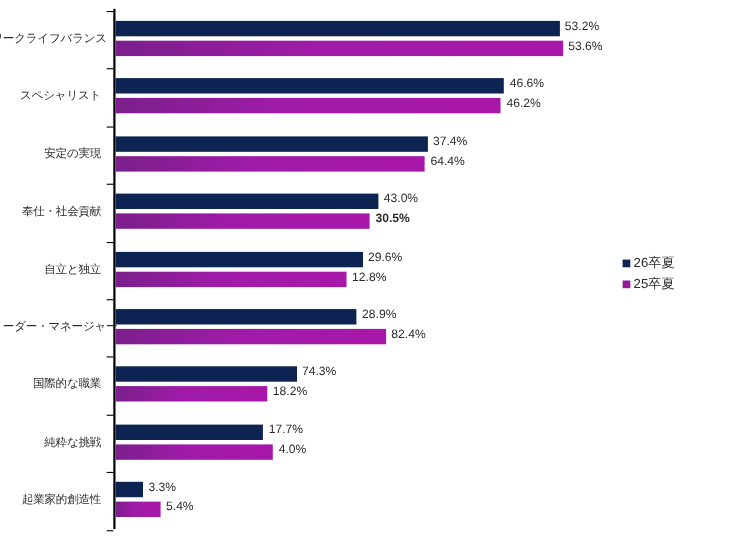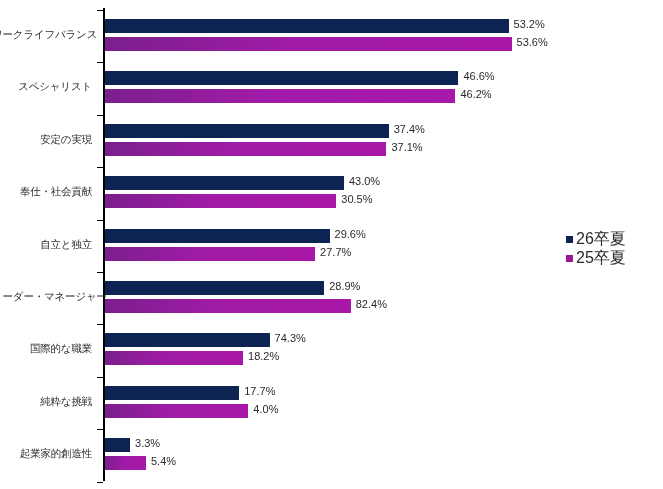--- a/index.html
+++ b/index.html
@@ -64,21 +64,21 @@
   .legend-item{
     display:flex;align-items:center;
     height:16px;margin-bottom:3px;
     white-space:nowrap;
   }
   .legend-swatch{
     width:7px;height:7px;display:inline-block;margin-right:3px;
   }
   .legend-swatch.navy{background:#0d2452;}
   .legend-swatch.purple{background:#961a96;}
-  .legend-label{font-size:16px;color:#2b2b2b;}
+  .legend-label{font-size:12px;color:#2b2b2b;}
 </style>
 </head>
 <body>
 
 <div id="chart-root">
   <div class="axis-line"></div>
   <div id="plot-area">
       <div class="cat-group" style="top: 19px;">
         <div class="cat-label" style="top: 9px;">ワークライフバランス</div>
         <div class="bar-row" style="top: 0px;">
@@ -104,45 +104,45 @@
       </div>
       <div class="tick" style="top: 62.4px;"></div>
       <div class="cat-group" style="top: 123.8px;">
         <div class="cat-label" style="top: 9px;">安定の実現</div>
         <div class="bar-row" style="top: 0px;">
           <div class="bar navy" style="width: 283.679px;"></div>
           <div class="bar-value" style="left: 288.679px;">37.4%</div>
         </div>
         <div class="bar-row" style="top: 18px;">
           <div class="bar purple" style="width: 281.404px;"></div>
-          <div class="bar-value" style="left: 286.404px;">37.1%</div>
+          <div class="bar-value" style="left: 286.404px;">64.4%</div>
         </div>
       </div>
       <div class="tick" style="top: 114.8px;"></div>
       <div class="cat-group" style="top: 176.2px;">
         <div class="cat-label" style="top: 9px;">奉仕・社会貢献</div>
         <div class="bar-row" style="top: 0px;">
           <div class="bar navy" style="width: 238.928px;"></div>
           <div class="bar-value" style="left: 243.928px;">43.0%</div>
         </div>
         <div class="bar-row" style="top: 18px;">
           <div class="bar purple" style="width: 231.343px;"></div>
-          <div class="bar-value" style="left: 236.343px;">30.5%</div>
+          <div class="bar-value" style="left: 236.343px; font-weight: bold;">30.5%</div>
         </div>
       </div>
       <div class="tick" style="top: 167.2px;"></div>
       <div class="cat-group" style="top: 228.6px;">
         <div class="cat-label" style="top: 9px;">自立と独立</div>
         <div class="bar-row" style="top: 0px;">
           <div class="bar navy" style="width: 224.516px;"></div>
           <div class="bar-value" style="left: 229.516px;">29.6%</div>
         </div>
         <div class="bar-row" style="top: 18px;">
           <div class="bar purple" style="width: 210.105px;"></div>
-          <div class="bar-value" style="left: 215.105px;">27.7%</div>
+          <div class="bar-value" style="left: 215.105px;">12.8%</div>
         </div>
       </div>
       <div class="tick" style="top: 219.6px;"></div>
       <div class="cat-group" style="top: 281px;">
         <div class="cat-label" style="top: 9px;">リーダー・マネージャー</div>
         <div class="bar-row" style="top: 0px;">
           <div class="bar navy" style="width: 219.206px;"></div>
           <div class="bar-value" style="left: 224.206px;">28.9%</div>
         </div>
         <div class="bar-row" style="top: 18px;">

